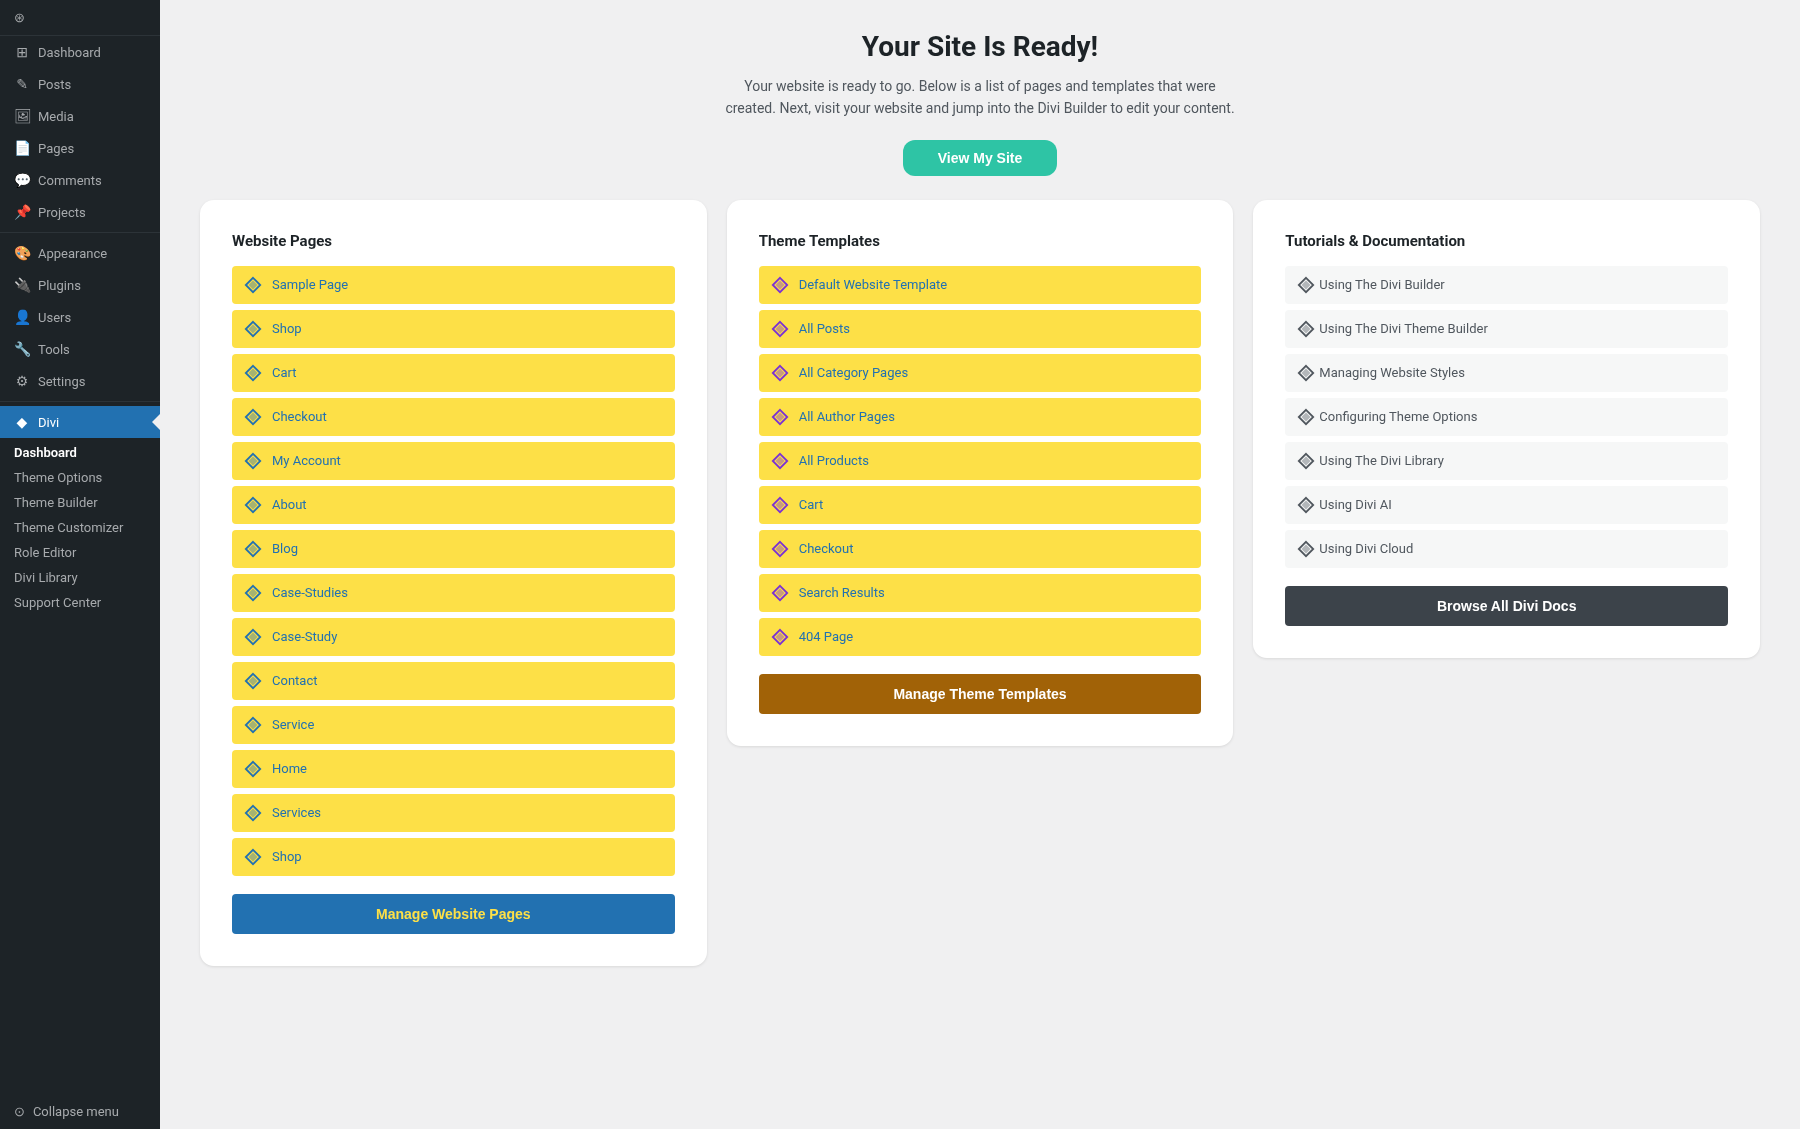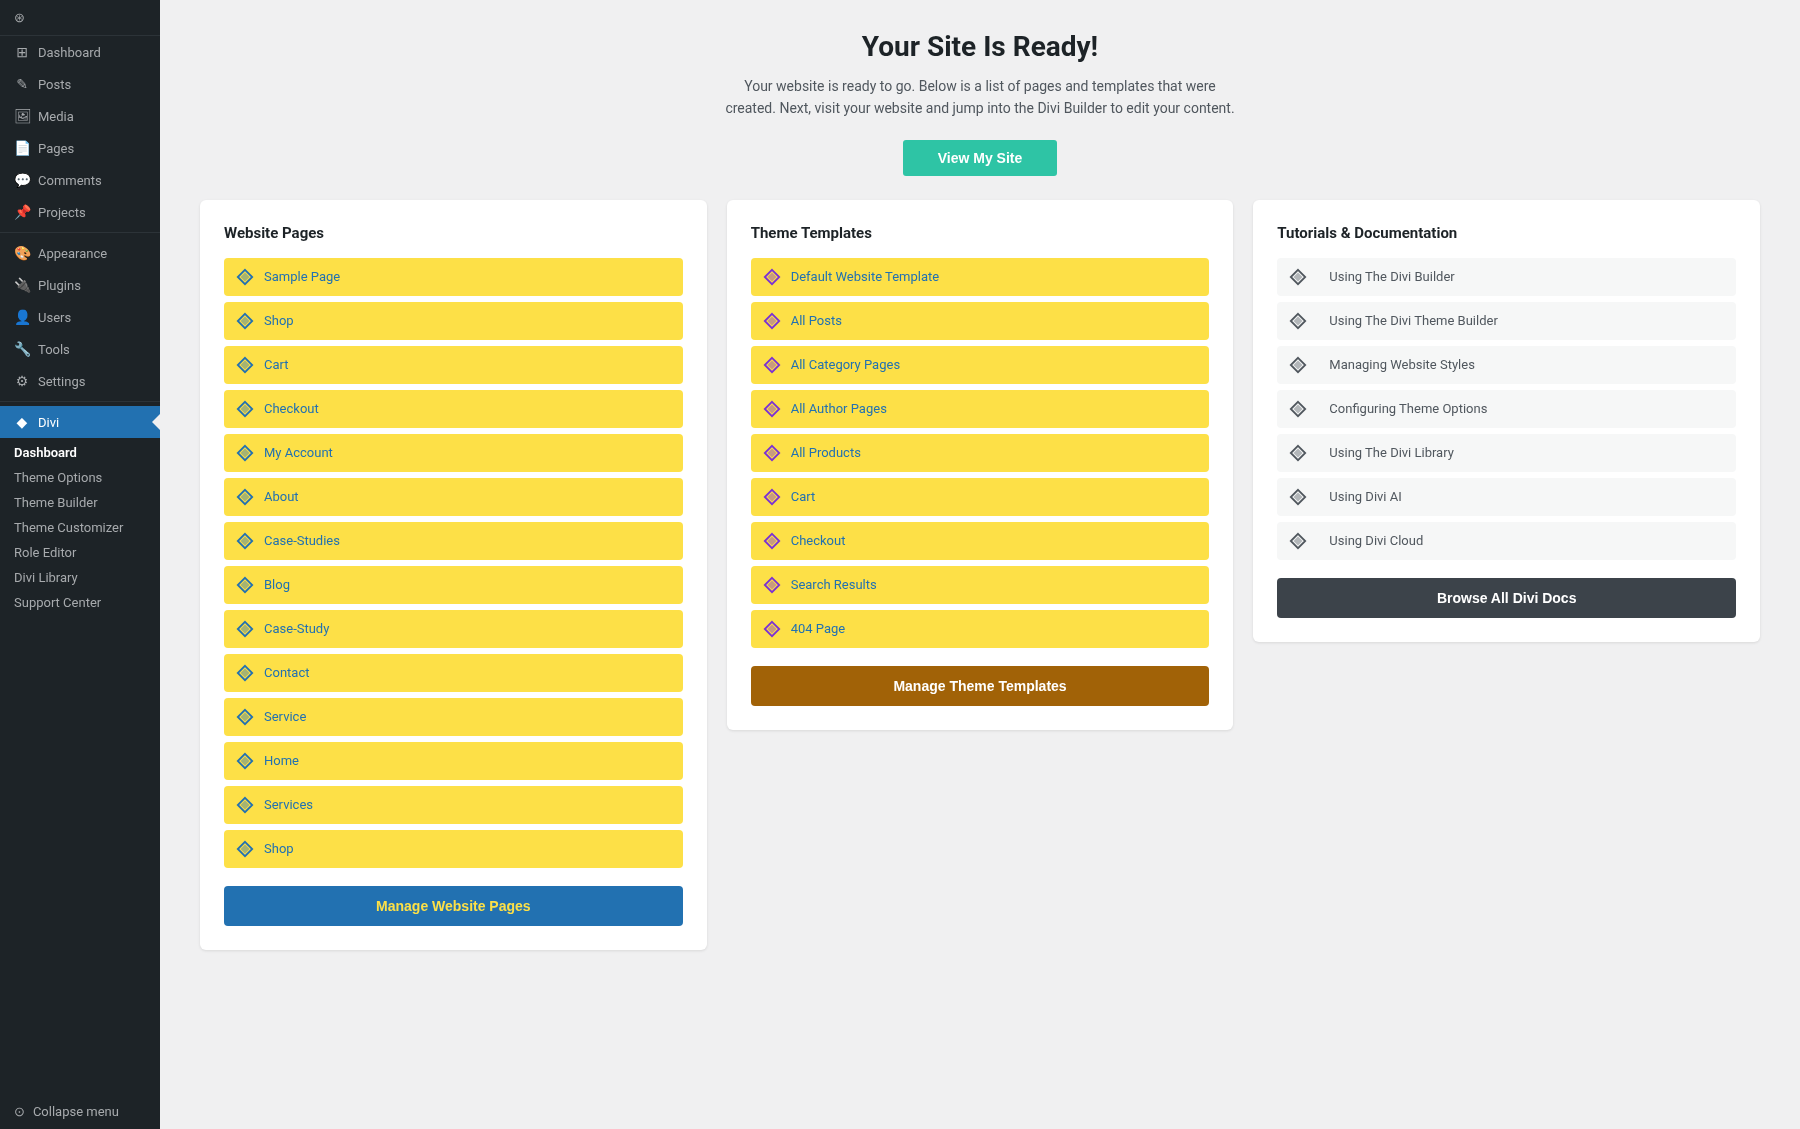--- a/index.html
+++ b/index.html
@@ -97,37 +97,37 @@
       font-size: 14px;
       line-height: 1.6;
       max-width: 520px;
       margin: 0 auto 20px auto;
     }
     .view-site-btn {
       background: #2ec4a5;
       color: #fff;
       border: none;
       padding: 10px 35px;
-      border-radius: 3px;
+      border-radius: 12px;
       font-size: 14px;
       font-weight: 600;
       cursor: pointer;
     }
 
     
     .columns-wrapper {
       display: flex;
       gap: 20px;
       align-items: flex-start;
     }
 
     .column-card {
       background: #fff;
-      border-radius: 6px;
-      padding: 24px;
+      border-radius: 14px;
+      padding: 32px;
       flex: 1;
       box-shadow: 0 1px 3px rgba(0,0,0,0.1);
     }
 
     .column-title {
       font-size: 15px;
       font-weight: 700;
       color: #1d2327;
       margin-bottom: 16px;
     }
@@ -171,21 +171,21 @@
       cursor: pointer;
       margin-top: 12px;
     }
     .manage-btn-blue { background: #2271b1; color: #fde047; }
     .manage-btn-purple { background: #a16207; color: #fff; }
     .manage-btn-dark { background: #3c434a; color: #fff; }
 
     .doc-item {
       display: flex;
       align-items: center;
-      gap: 22px;
+      gap: 4px;
       padding: 10px 12px;
       background: #f6f7f7;
       border-radius: 4px;
       margin-bottom: 6px;
       color: #50575e;
       font-size: 13px;
       cursor: pointer;
     }
   </style>
 </head>
@@ -331,30 +331,30 @@
             </span>
             <span>About</span>
           </div>
           <div class="list-item-link">
             <span class="divi-icon">
               <svg viewBox="0 0 20 20" fill="none" xmlns="http://www.w3.org/2000/svg">
     <path d="M10 2L18 10L10 18L2 10Z" stroke="#2271b1" stroke-width="2" fill="none"></path>
     <path d="M10 5L15 10L10 15L5 10Z" fill="#2271b1" opacity="0.4"></path>
   </svg>
             </span>
+            <span>Blog</span>
+          </div>
+          <div class="list-item-link">
+            <span class="divi-icon">
+              <svg viewBox="0 0 20 20" fill="none" xmlns="http://www.w3.org/2000/svg">
+    <path d="M10 2L18 10L10 18L2 10Z" stroke="#2271b1" stroke-width="2" fill="none"></path>
+    <path d="M10 5L15 10L10 15L5 10Z" fill="#2271b1" opacity="0.4"></path>
+  </svg>
+            </span>
             <span>Case-Studies</span>
-          </div>
-          <div class="list-item-link">
-            <span class="divi-icon">
-              <svg viewBox="0 0 20 20" fill="none" xmlns="http://www.w3.org/2000/svg">
-    <path d="M10 2L18 10L10 18L2 10Z" stroke="#2271b1" stroke-width="2" fill="none"></path>
-    <path d="M10 5L15 10L10 15L5 10Z" fill="#2271b1" opacity="0.4"></path>
-  </svg>
-            </span>
-            <span>Blog</span>
           </div>
           <div class="list-item-link">
             <span class="divi-icon">
               <svg viewBox="0 0 20 20" fill="none" xmlns="http://www.w3.org/2000/svg">
     <path d="M10 2L18 10L10 18L2 10Z" stroke="#2271b1" stroke-width="2" fill="none"></path>
     <path d="M10 5L15 10L10 15L5 10Z" fill="#2271b1" opacity="0.4"></path>
   </svg>
             </span>
             <span>Case-Study</span>
           </div>

